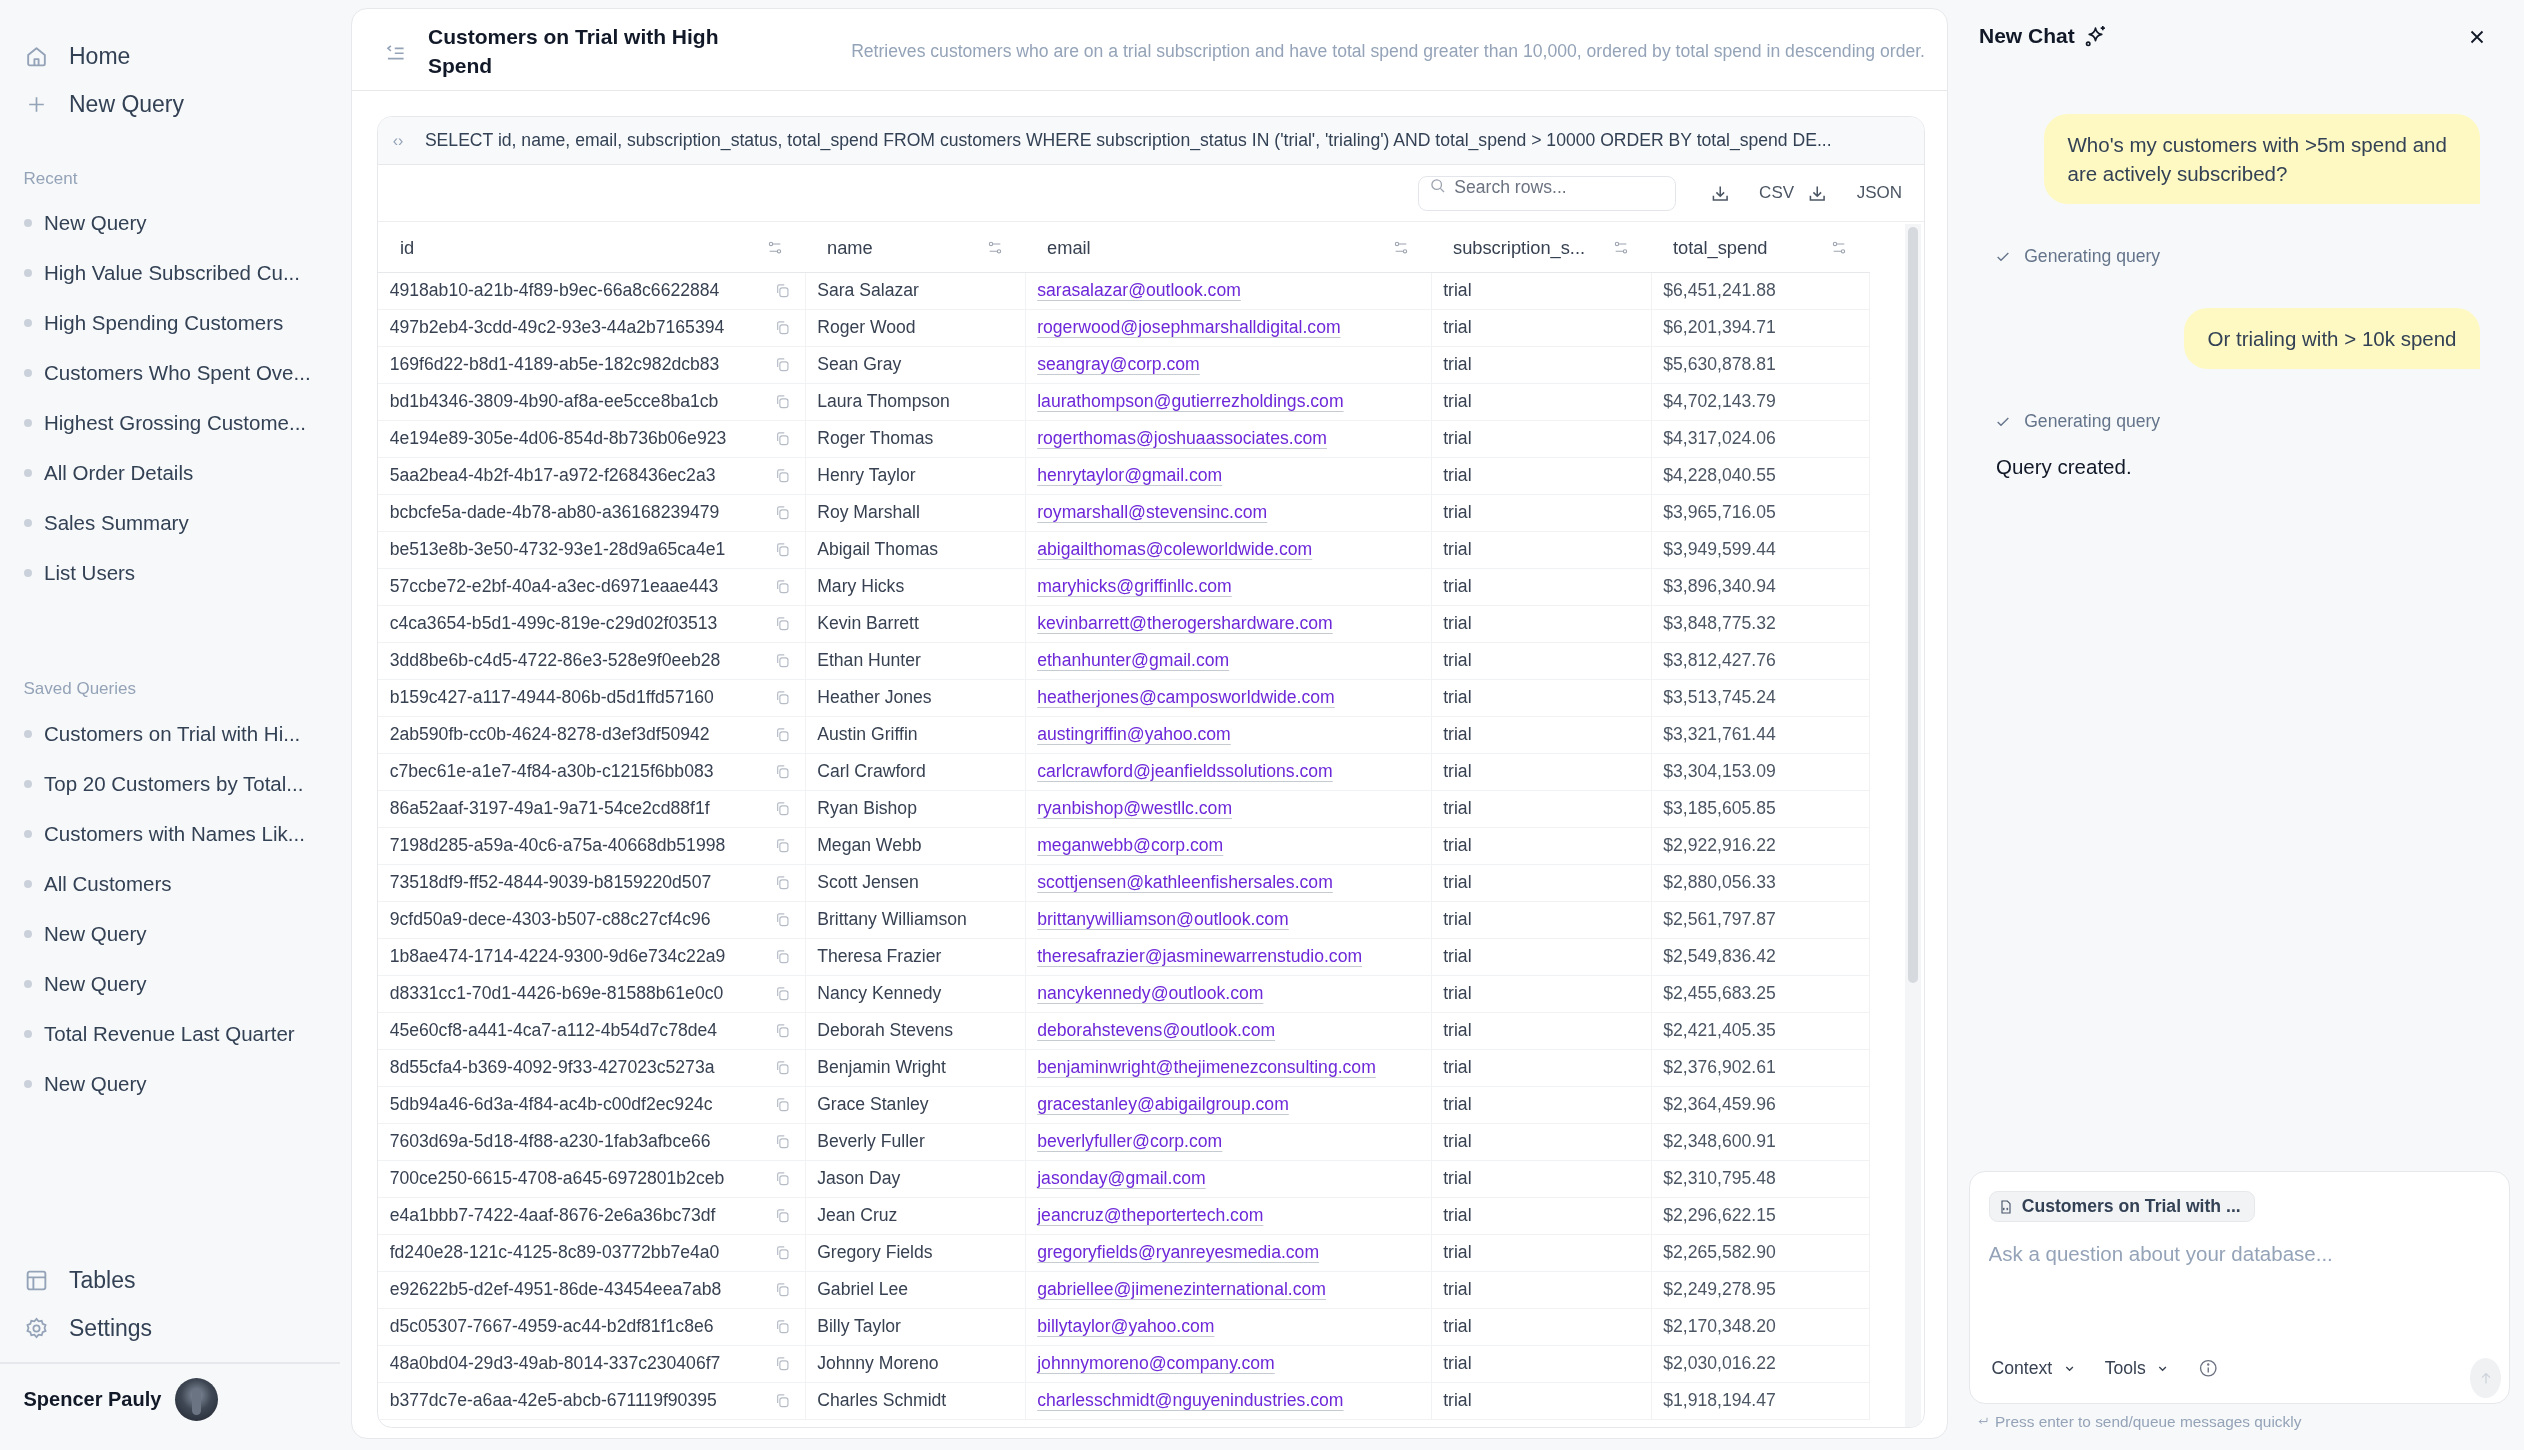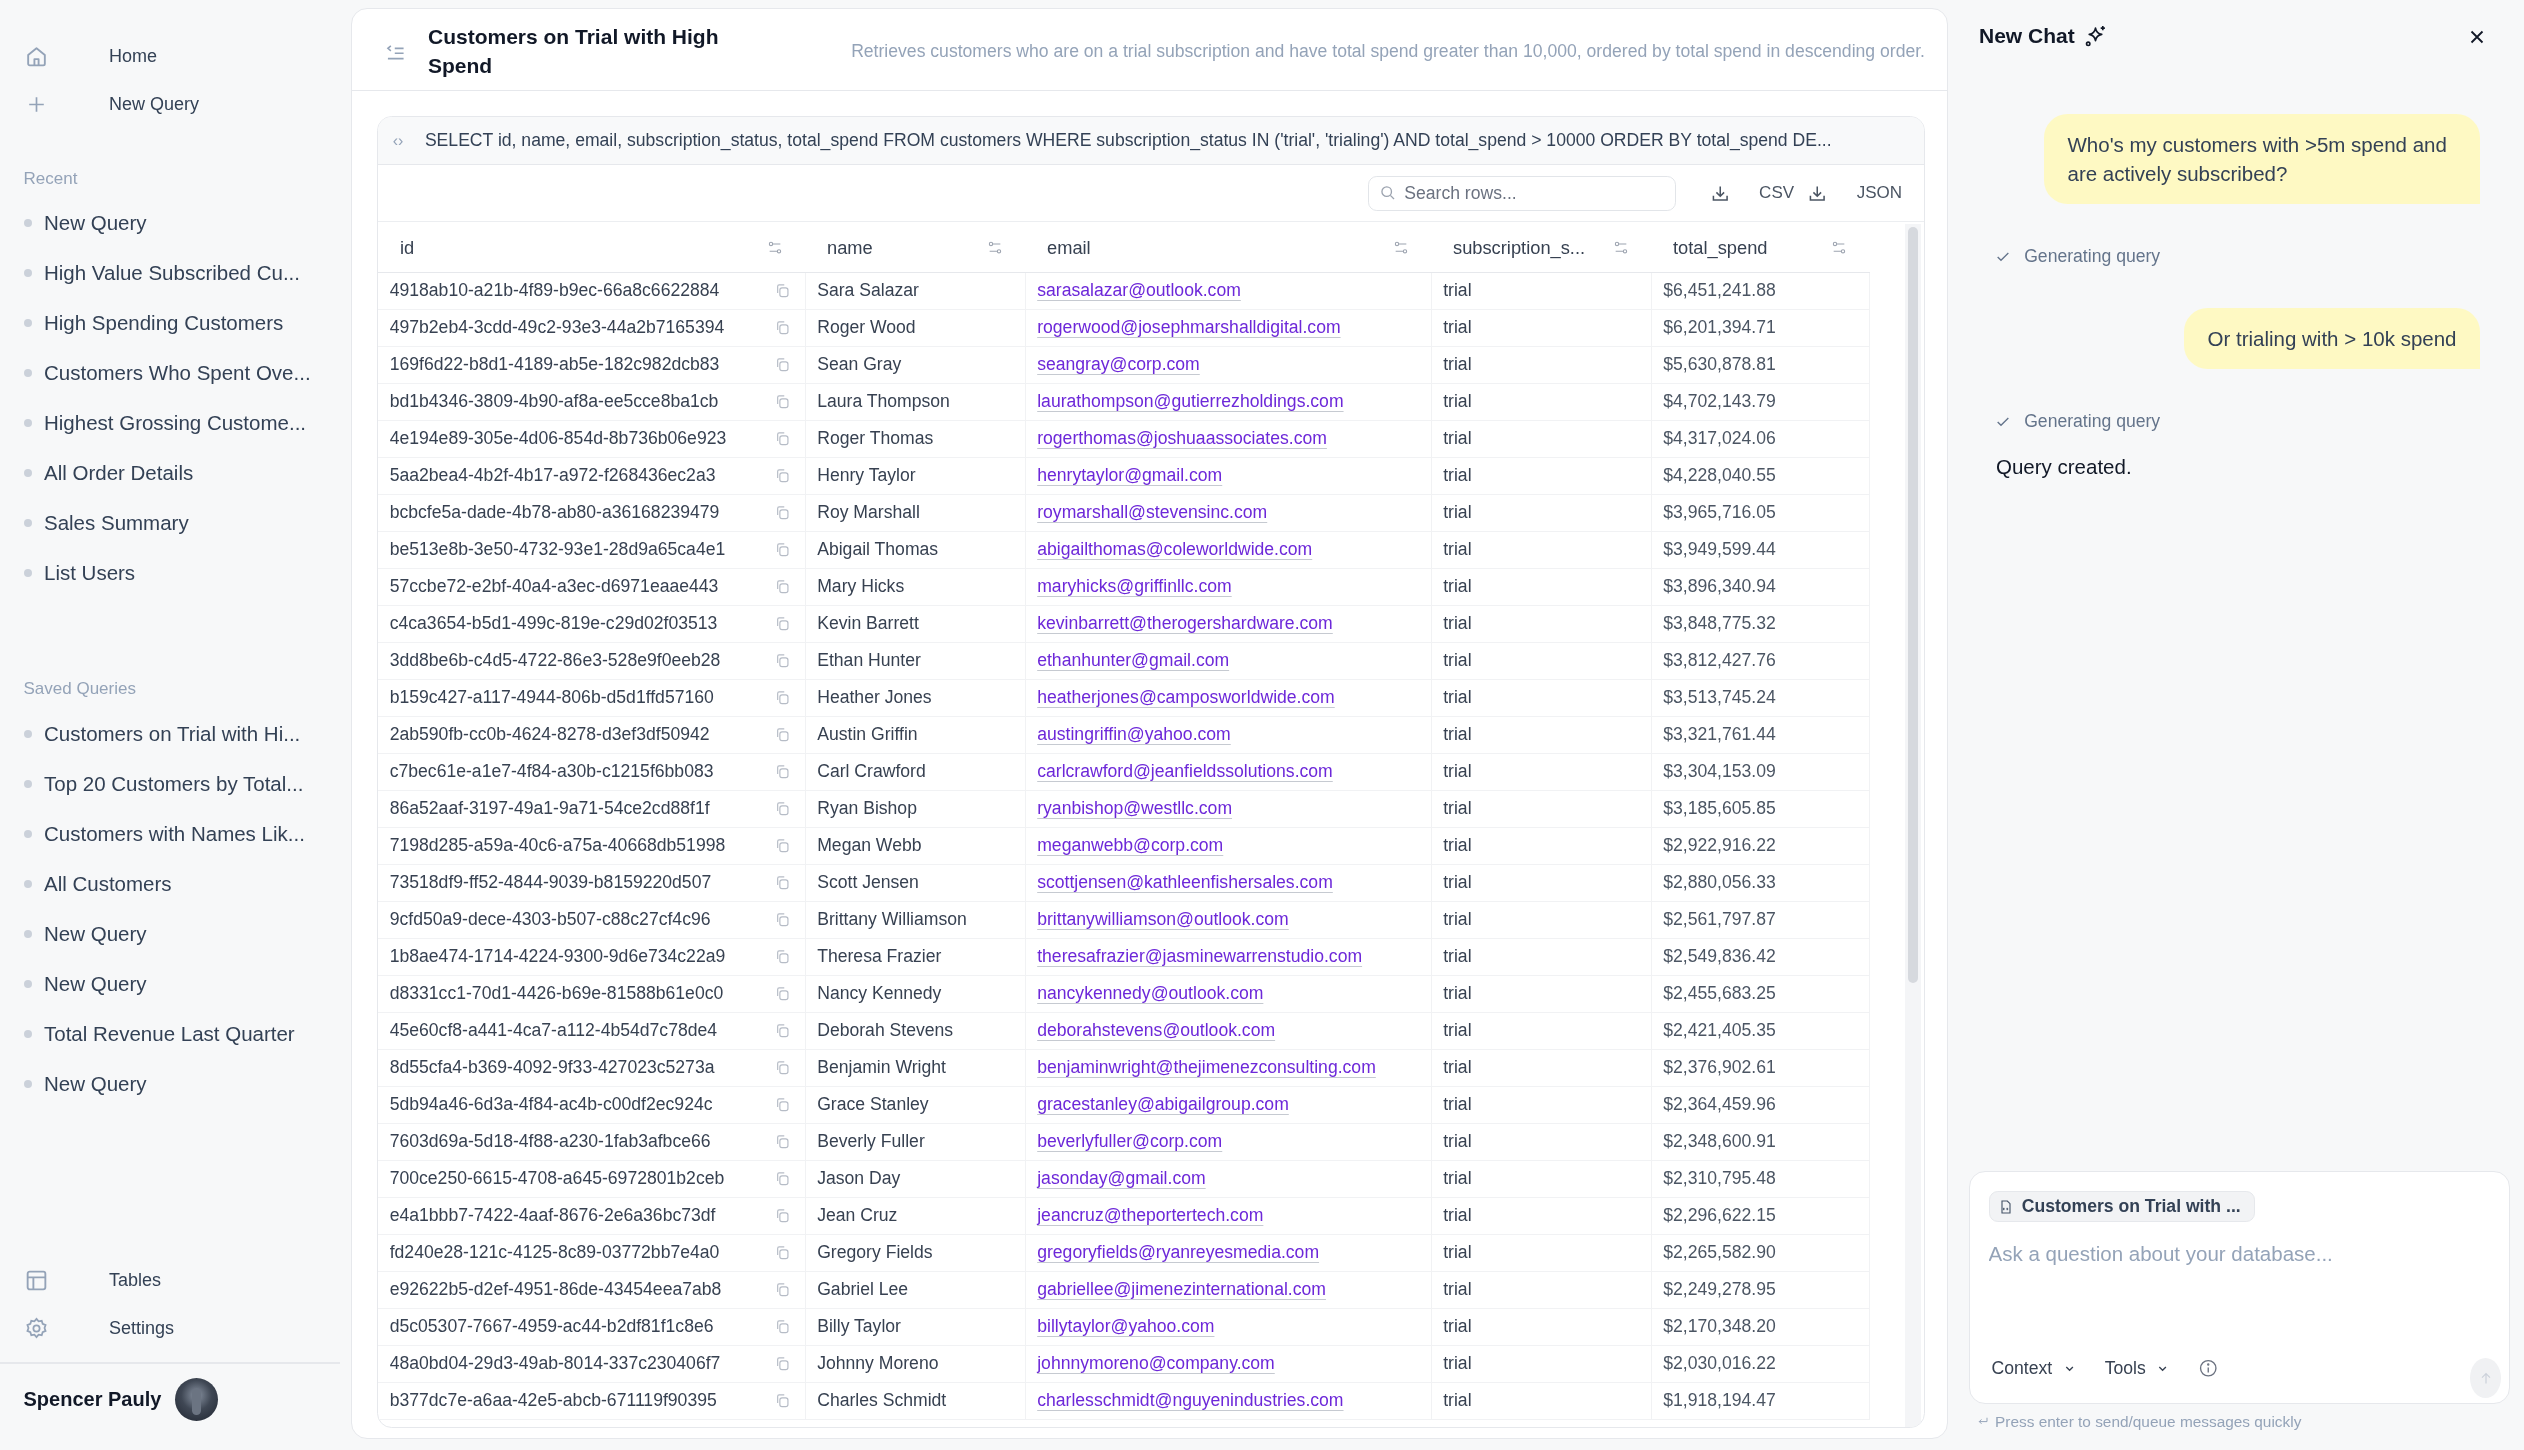--- a/index.html
+++ b/index.html
@@ -11,21 +11,21 @@
     position: relative;
   }
   
   .sidebar {
     position: absolute; left: 0; top: 0; width: 341px; height: 1451px;
     background: #f7f8f9;
   }
   .nav-top { position: absolute; left: 23.5px; top: 32px; }
   .nav-item {
     display: flex; align-items: center; height: 48px; cursor: pointer;
-    font-size: 18px; color: #334155; font-weight: 500; gap: 40px;
+    font-size: 23px; color: #334155; font-weight: 500;
   }
   .nav-item .ico { width: 25px; height: 25px; margin-right: 20.5px; display: flex; align-items: center; justify-content: center; }
   .nav-item .ico svg { width: 25px; height: 25px; }
   .section-label {
     position: absolute; left: 23.5px; font-size: 17px; color: #94a3b8; font-weight: 500;
   }
   .list { position: absolute; left: 23.5px; width: 301px; }
   .list-item {
     display: flex; align-items: center; height: 50px; cursor: pointer;
     font-size: 20.5px; color: #334155; white-space: nowrap; overflow: hidden;
@@ -64,22 +64,22 @@
     height: 48px; background: #f8f9fa; border-bottom: 1.5px solid #e6e8ec;
     display: flex; align-items: center; padding-left: 14.7px; cursor: pointer;
   }
   .sql-bar .code-ico { width: 20.5px; color: #94a3b8; font-size: 16px; margin-right: 11.7px; }
   .sql-text { font-size: 17.6px; color: #334155; white-space: nowrap; overflow: hidden; text-overflow: ellipsis; width: 1489px; }
   .toolbar {
     height: 57px; display: flex; align-items: center; justify-content: flex-end; padding-right: 22px;
     border-bottom: 1.5px solid #eceef1;
   }
   .search {
-    width: 308px; height: 35px; border: 1.5px solid #e2e5e9; border-radius: 8.8px;
-    display: flex; align-items: center; padding-left: 10.3px; margin-right: 20.5px;
+    width: 258px; height: 35px; border: 1.5px solid #e2e5e9; border-radius: 8.8px;
+    display: flex; align-items: flex-start; padding-left: 10.3px; margin-right: 20.5px;
   }
   .search svg { width: 17.6px; height: 17.6px; margin-right: 7.3px; }
   .search input { border: none; outline: none; font-family: "Liberation Sans", sans-serif; font-size: 17.6px; color: #334155; width: 213px; background: transparent; }
   .search input::placeholder { color: #6b7280; }
   .dl-btn { display: flex; align-items: flex-end; font-size: 17px; color: #4b5563; margin-left: 13.2px; cursor: pointer; gap: 23px; }
   .dl-btn svg { width: 20.5px; height: 20.5px; margin-right: 5.9px; }
 
   .table-wrap { position: absolute; left: 0; top: 107px; width: 1522px; height: 1204px; overflow: hidden; }
   table { border-collapse: collapse; table-layout: fixed; width: 1491px; }
   th {

